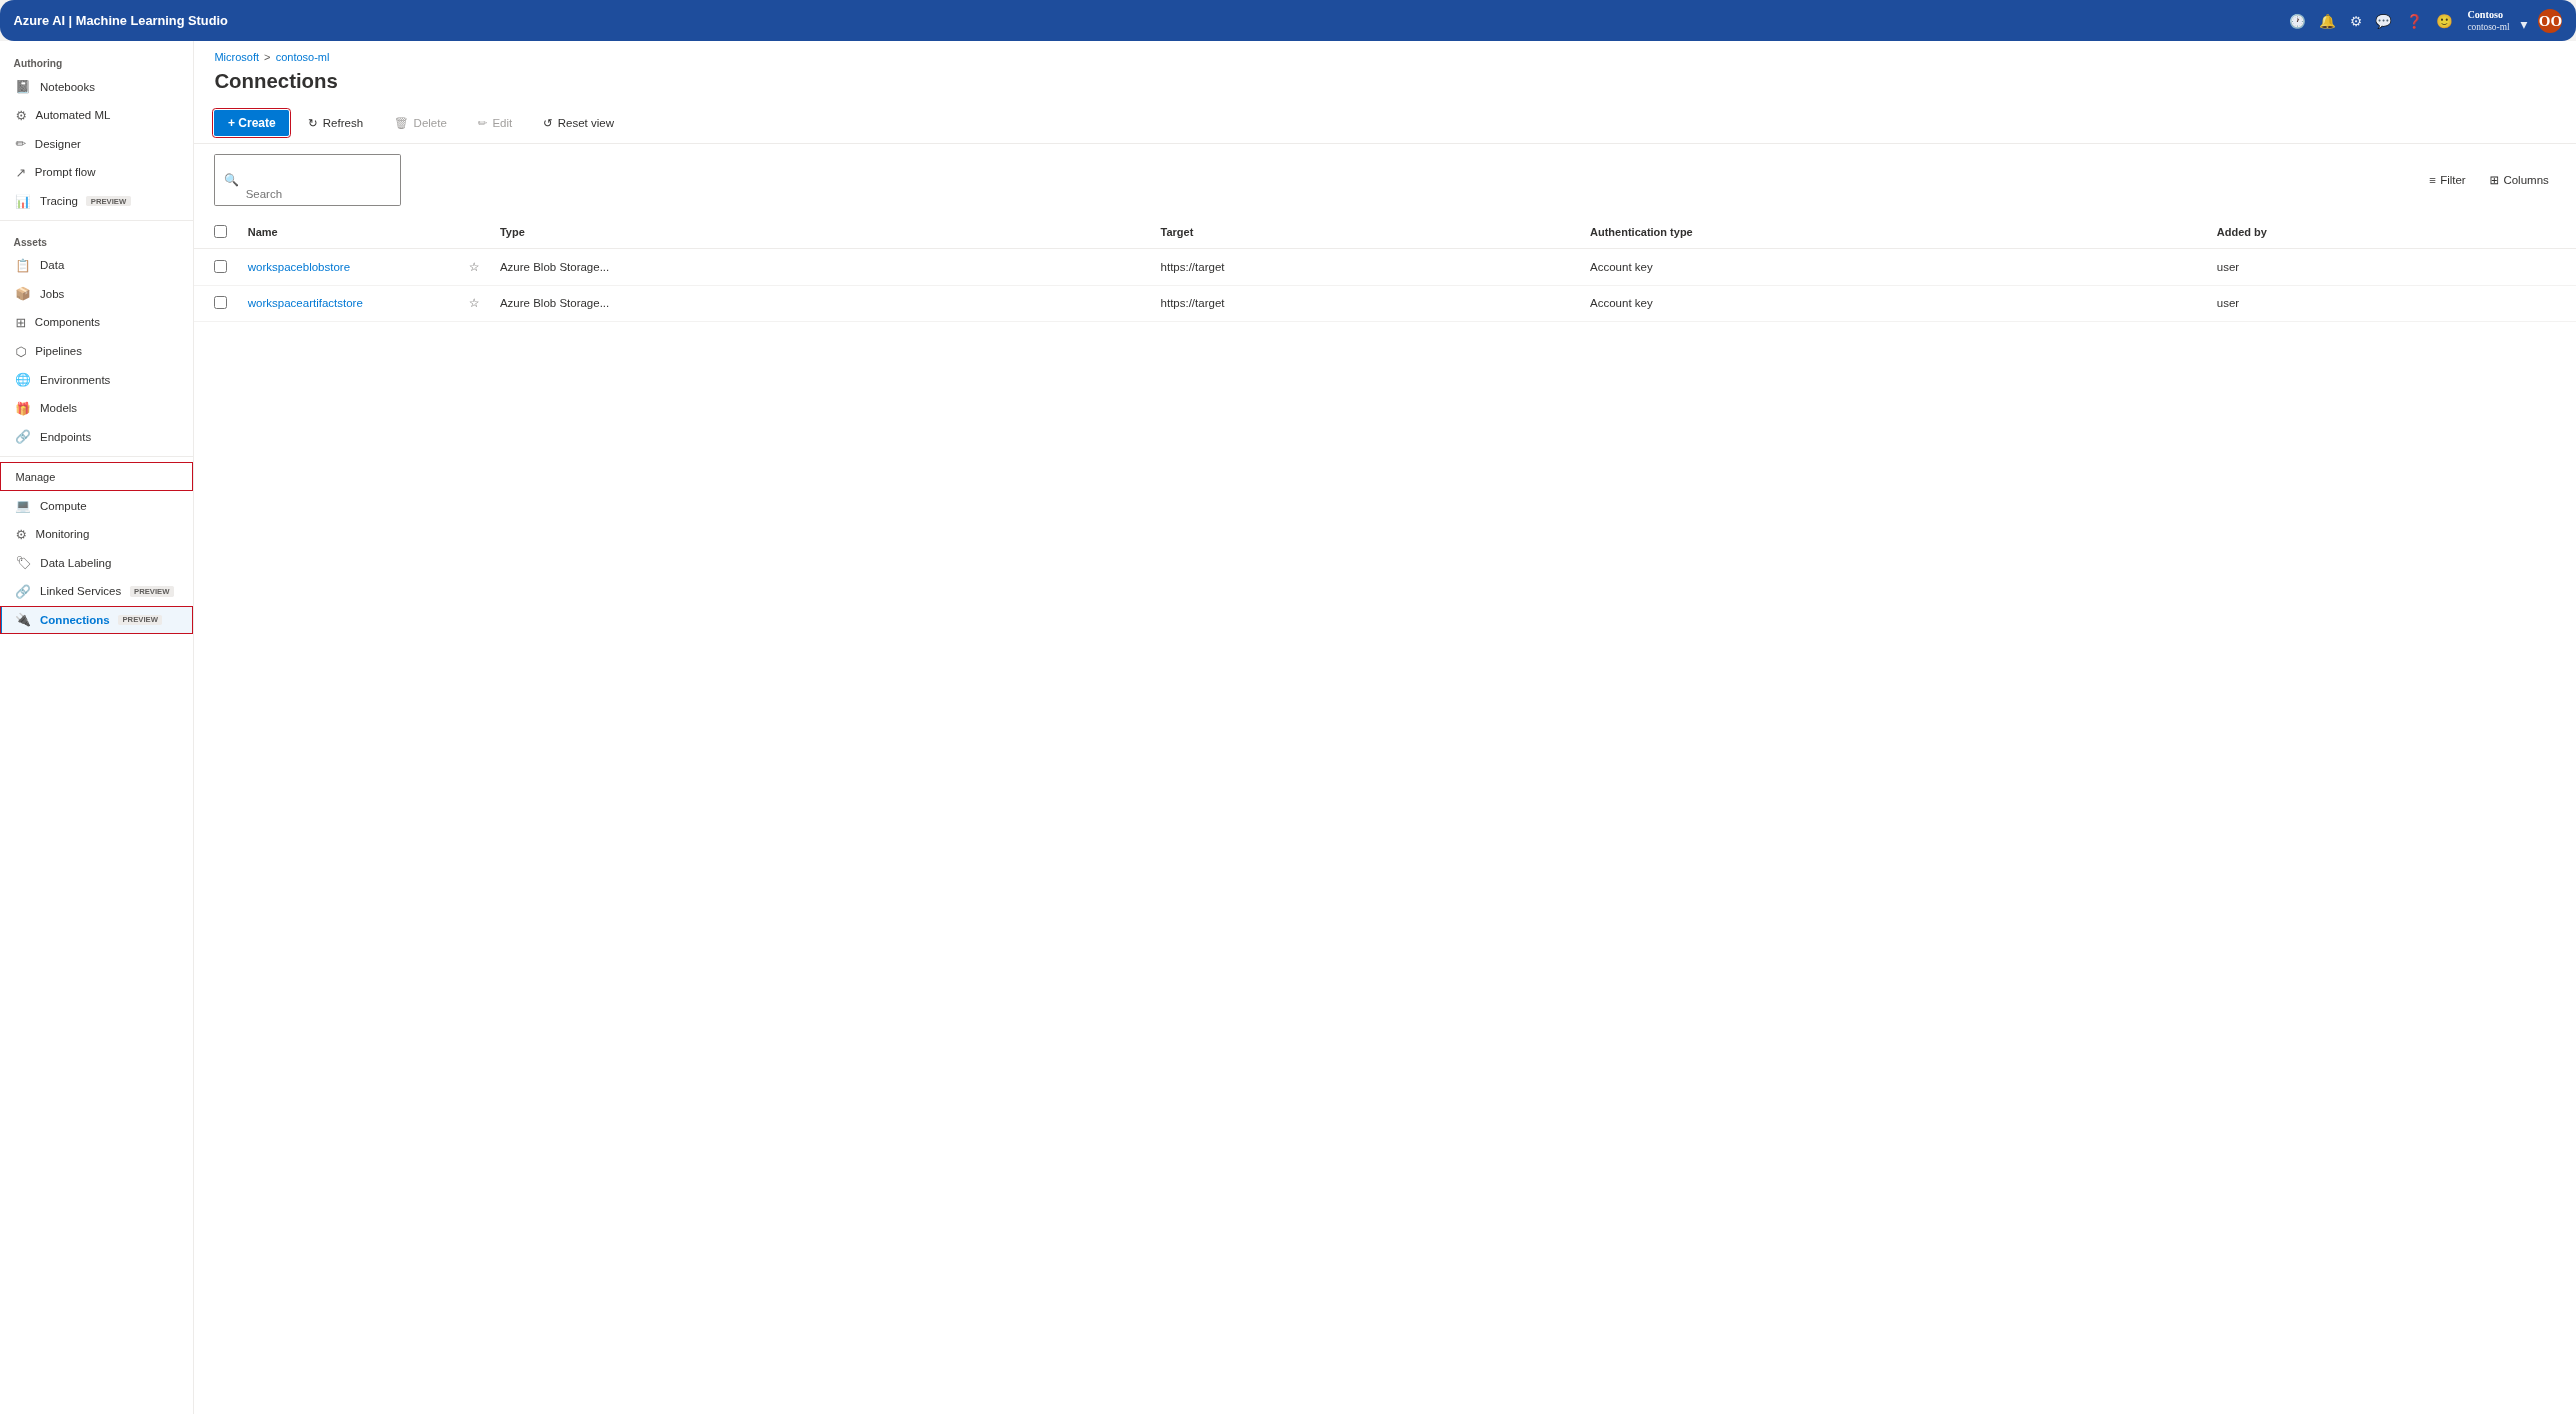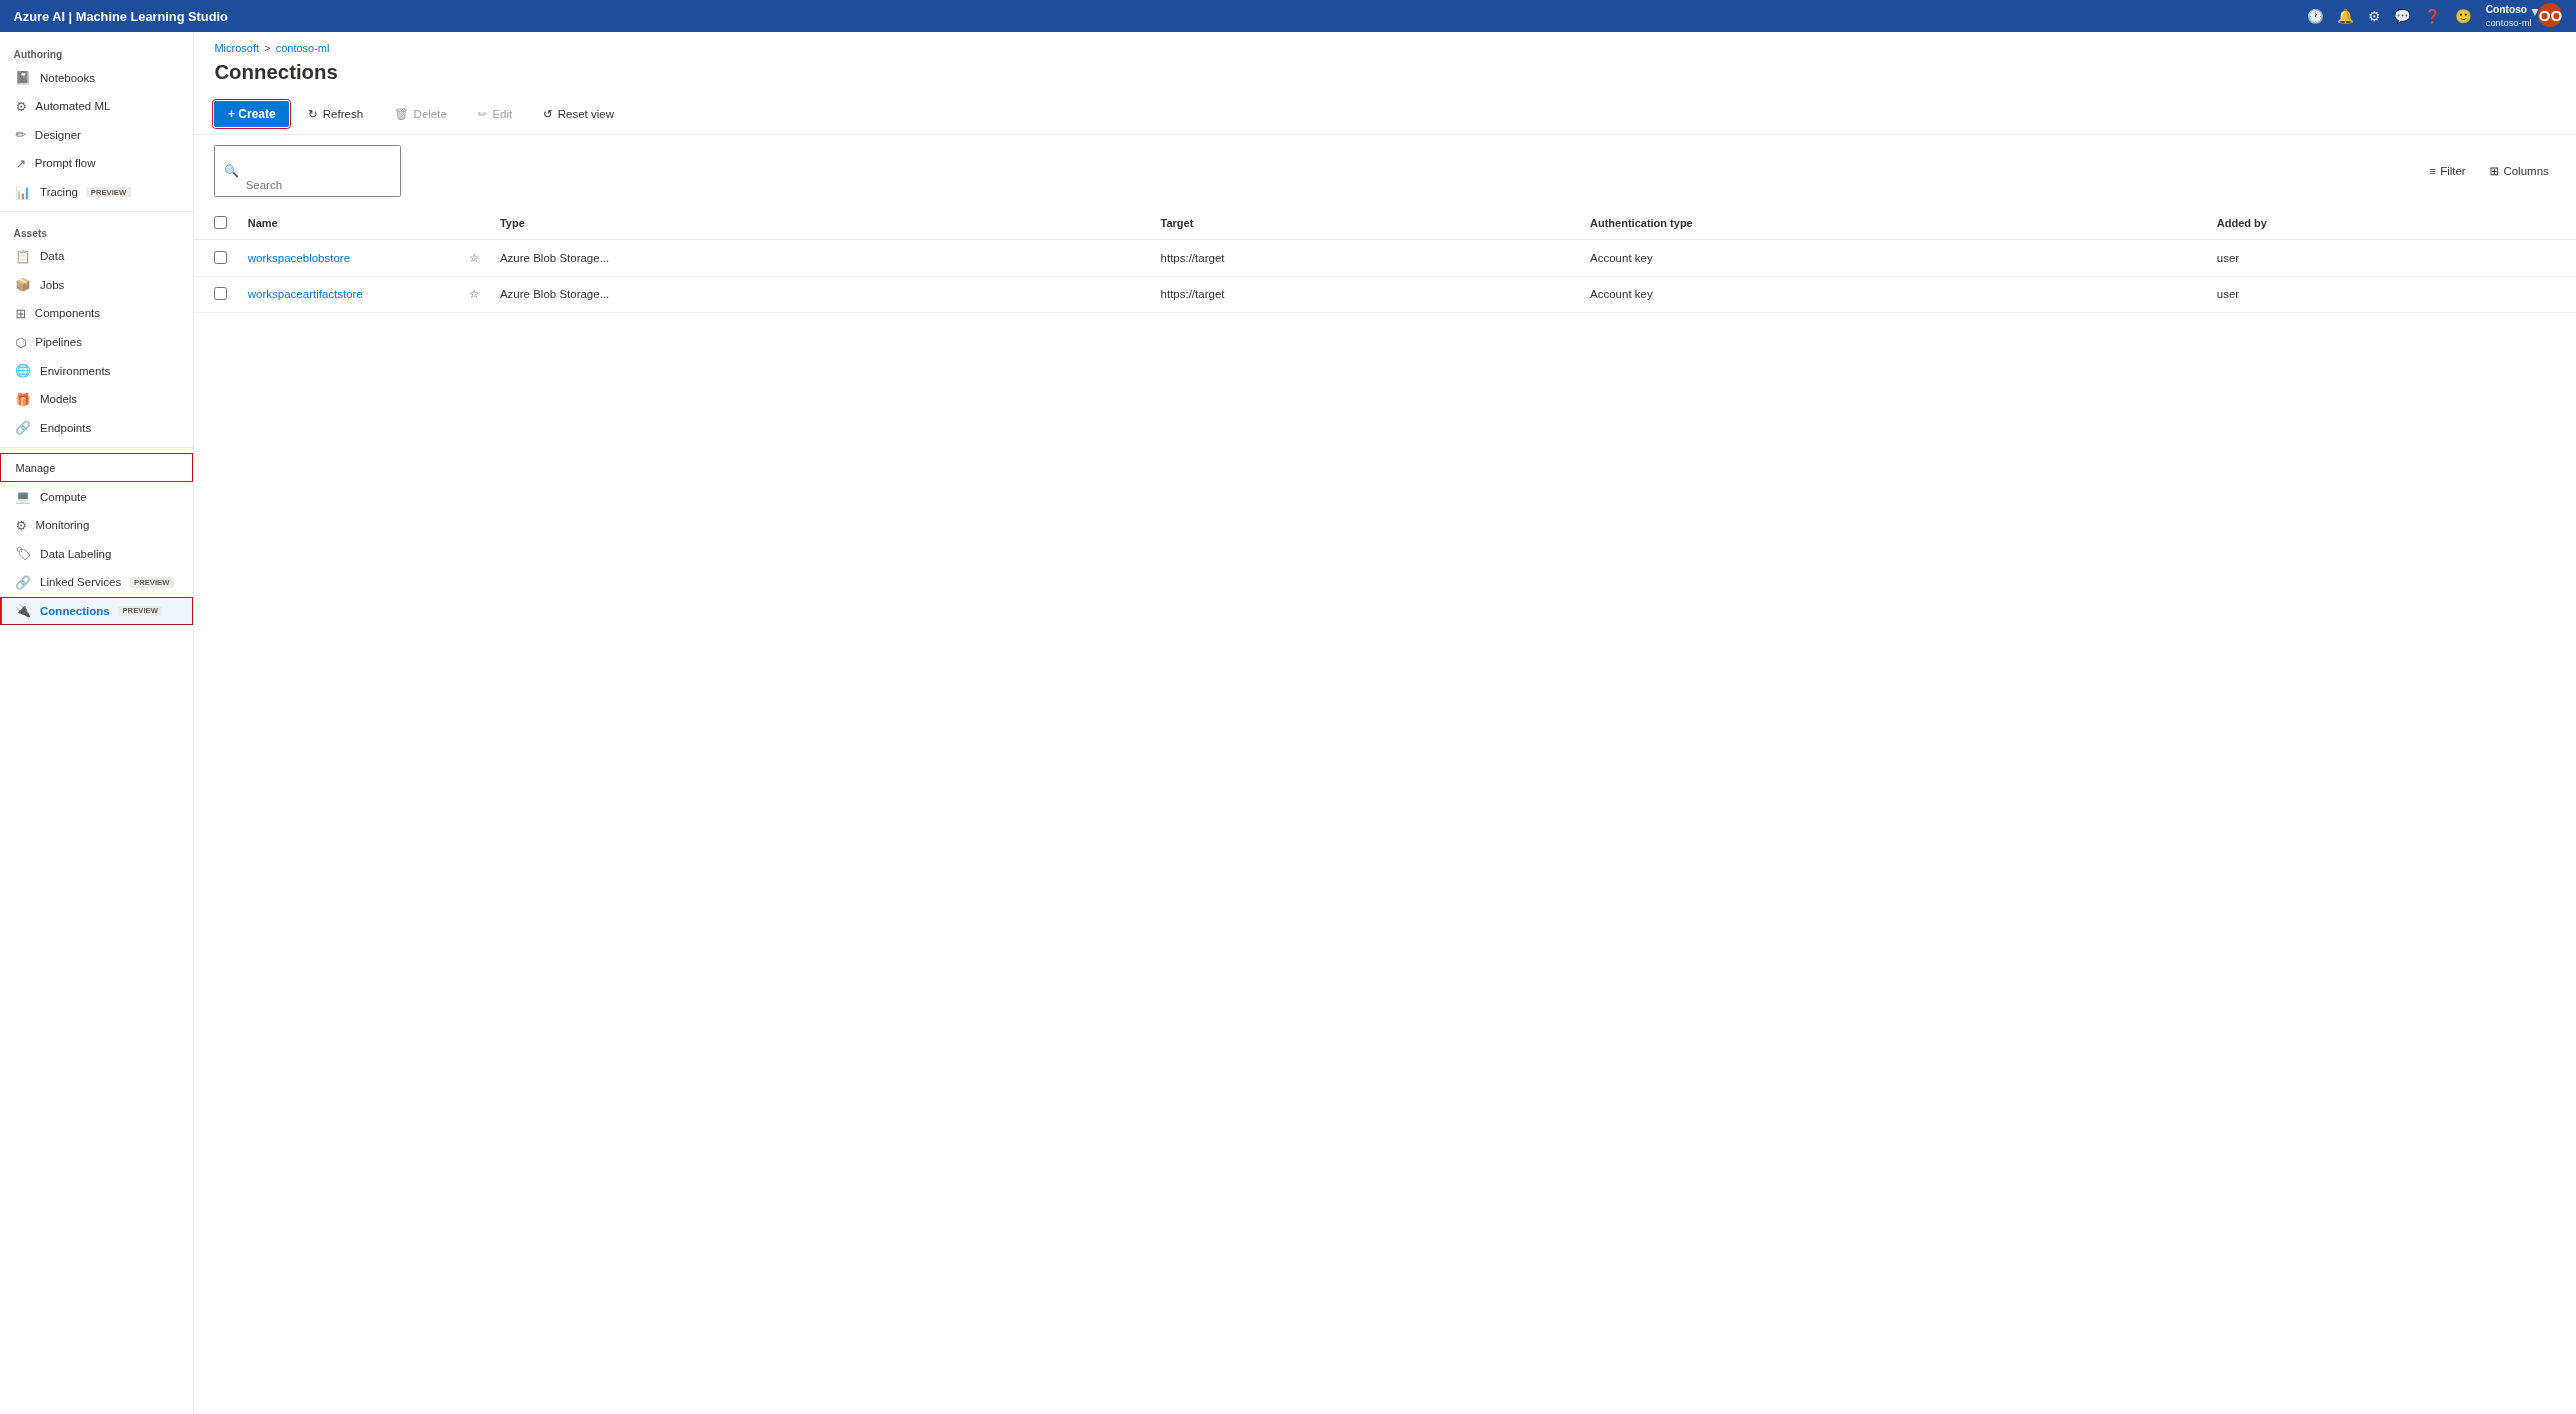--- a/index.html
+++ b/index.html
@@ -2,32 +2,33 @@
 <html style="font-size:13.6px"><head>
   <meta charset="utf-8">
   <style>
     * { box-sizing: border-box; margin: 0; padding: 0; }
     body { font-family: 'Segoe UI', sans-serif; font-size: 12px; color: #323130; background: #f3f2f1; display: flex; flex-direction: column; height: 100vh; overflow: hidden; }
 
     
     .topbar {
       background: #1e4d9c;
       color: white;
-      height: 32px;
+      height: 41px;
       display: flex;
       align-items: center;
       padding: 0 13.6px;
       flex-shrink: 0;
       justify-content: space-between;
+      border-radius: 14px;
     }
     .topbar-left { display: flex; align-items: center; gap: 6.8px; }
     .topbar-logo { font-size: 12.8px; font-weight: 600; color: white; }
     .topbar-right { display: flex; align-items: center; gap: 13.6px; }
     .topbar-icon { color: white; font-size: 13.6px; cursor: pointer; opacity: 0.9; }
-    .topbar-user { display: flex; align-items: flex-start; gap: 0; color: white; font-size: 11px; cursor: pointer; }
+    .topbar-user { display: flex; align-items: flex-end; gap: 11px; color: white; font-size: 11px; cursor: pointer; font-family: Liberation Serif, serif; }
     .topbar-avatar { width: 24px; height: 24px; background: #c2410c; border-radius: 50%; display: flex; align-items: center; justify-content: center; font-size: 15px; font-weight: 600; color: white; }
     .topbar-user-info { display: flex; flex-direction: column; line-height: 1.3; }
     .topbar-user-name { font-size: 10.2px; font-weight: 600; }
     .topbar-user-sub { font-size: 9.4px; opacity: 0.85; }
 
     
     .layout { display: flex; flex: 1; overflow: hidden; }
 
     
     .sidebar {

